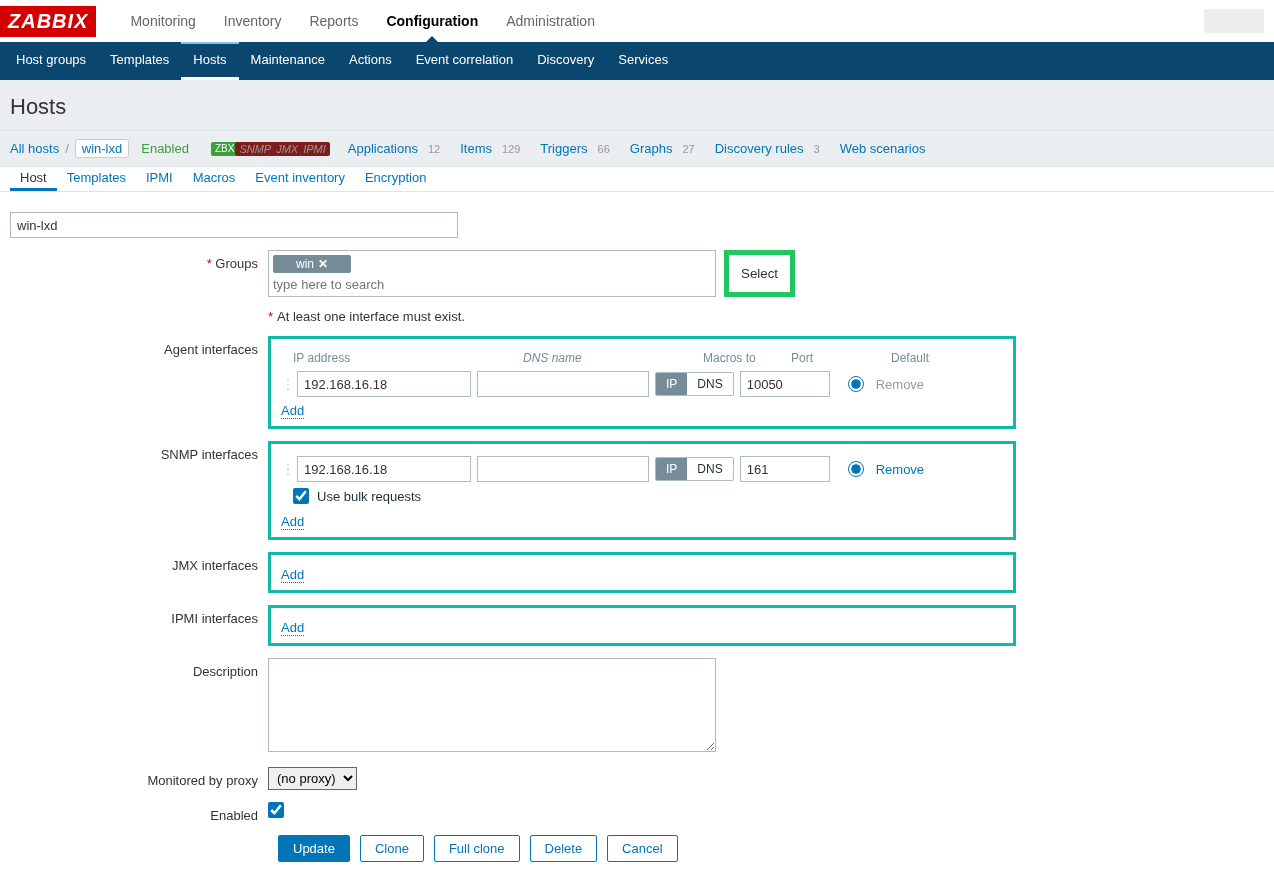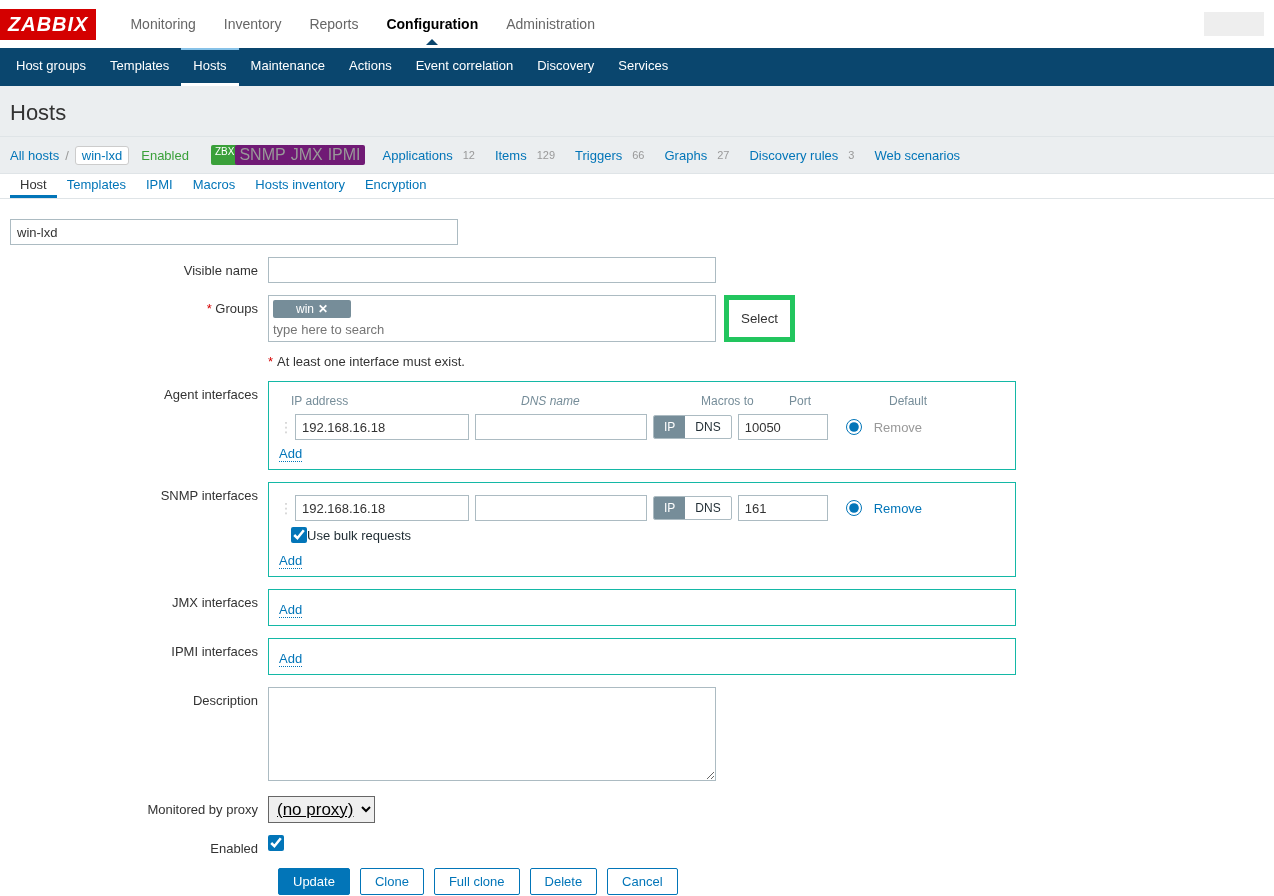--- a/index.html
+++ b/index.html
@@ -1,36 +1,36 @@
 <!DOCTYPE html>
 <html><head>
 <meta charset="utf-8">
 <style>
 * { box-sizing: border-box; margin: 0; padding: 0; }
 body { font-family: Arial, Helvetica, sans-serif; font-size: 13px; color: #1f2c33; background: #fff; }
-.topbar { display: flex; align-items: center; height: 48px; background: #fff; }
+.topbar { display: flex; align-items: center; height: 42px; background: #fff; }
 .logo { background: #d40000; color: #fff; font-weight: bold; font-size: 20px; letter-spacing: 1px; padding: 4px 8px; margin-right: 20px; font-style: italic; }
 .topnav { display: flex; }
 .topnav a { color: #666; text-decoration: none; padding: 12px 14px; font-size: 14px; }
 .topnav a.active { color: #000; font-weight: bold; position: relative; }
 .topnav a.active::after { content:''; position:absolute; bottom:-1px; left:50%; transform:translateX(-50%); border:6px solid transparent; border-bottom-color:#0a466e; }
 .top-right { margin-left: auto; margin-right: 10px; width: 60px; height: 24px; background: #eee; }
 .subnav { background: #0a466e; display: flex; padding: 0 4px; }
 .subnav a { color: #fff; text-decoration: none; padding: 10px 12px; font-size: 13px; }
 .subnav a.active { background: #0a466e; border-bottom: 3px solid #fff; position: relative; }
 .subnav a.active::before { content:''; position:absolute; top:0; left:0; right:0; height:2px; background:#87c2e8; }
 .page-header { background: #ebeef0; padding: 14px 10px 10px; border-bottom: 1px solid #dfe4e7; }
 .page-header h1 { font-size: 22px; font-weight: normal; color: #333; }
 .breadcrumb-row { background: #ebeef0; padding: 8px 10px; display: flex; align-items: center; gap: 6px; font-size: 13px; border-bottom: 1px solid #dfe4e7; }
 .breadcrumb-row a { color: #0275b8; text-decoration: none; }
 .breadcrumb-row .sep { color: #999; }
 .crumb-box { background: #fff; border: 1px solid #ccc; border-radius: 3px; padding: 1px 6px; color: #0275b8; }
 .enabled { color: #3aa03a; margin-left: 6px; }
 .tag-zbx { background: #3aa03a; color: #fff; font-size: 10px; padding: 1px 4px; border-radius: 2px; }
-.tag-gray { background: #701a75; color: #999; font-size: 16px; padding: 1px 4px; border-radius: 2px; margin-left: -3px; }
+.tag-gray { background: #7f1d1d; color: #999; font-size: 11px; padding: 1px 4px; border-radius: 2px; margin-left: -3px; font-style: italic; }
 .tag-group { display: inline-flex; margin-left: 16px; margin-right: 12px; }
 .stat-link { color: #0275b8; margin-right: 4px; }
 .stat-count { color: #999; font-size: 11px; margin-right: 14px; }
 .form-tabs { display: flex; border-bottom: 1px solid #dfe4e7; padding: 0 10px; background: #fff; width:100%; }
 .form-tabs a { color: #0275b8; text-decoration: none; padding: 3px 10px; font-size: 13px; }
 .form-tabs a.active { color: #333; border-bottom: 3px solid #0275b8; }
 .form-wrap { padding: 20px 10px; }
 .form-row { display: flex; margin-bottom: 12px; }
 .form-label { width: 258px; text-align: right; padding-right: 10px; padding-top: 6px; color: #333; font-size: 13px; }
 .req { color: #d40000; }
@@ -38,44 +38,44 @@
 input[type=text], textarea { border: 1px solid #acbbc2; padding: 4px 6px; font-size: 13px; color: #333; }
 input[type=text] { height: 26px; }
 .wide-input { width: 448px; }
 .groups-box { border: 1px solid #acbbc2; width: 448px; padding: 4px; min-height: 44px; }
 .group-chip { background: #768d99; color: #fff; padding: 2px 23px; border-radius: 2px; font-size: 12px; display: inline-flex; align-items: center; gap: 4px; }
 .group-chip .x { cursor: pointer; font-weight: bold; }
 .groups-input { border: none; outline: none; width: 100%; margin-top: 4px; color: #999; font-size: 13px; }
 .btn { border: 1px solid #0275b8; background: #fff; color: #0275b8; padding: 5px 14px; font-size: 13px; cursor: pointer; border-radius: 2px; }
 .btn-primary { background: #0275b8; color: #fff; }
 .btn-gray { border: 5px solid #22c55e; color: #333; padding: 4px 12px; background:#fff; }
-.interface-box { border: 1px solid #14b8a6; padding: 12px 10px 8px; width: 748px; }
+.interface-box { border: 3px solid #14b8a6; padding: 12px 10px 8px; width: 748px; }
 .iface-header { display: flex; color: #768d99; font-size: 12px; margin-bottom: 6px; padding-left: 12px; }
 .ih-ip { width: 230px; }
 .ih-dns { width: 180px; font-style: italic; }
 .ih-conn { width: 88px; }
 .ih-port { width: 100px; }
 .ih-def { width: 70px; }
 .iface-row { display: flex; align-items: center; gap: 6px; margin-bottom: 6px; }
 .drag-handle { color: #ccc; width: 10px; font-size: 14px; letter-spacing: -2px; }
 .ip-input { width: 174px; }
 .dns-input { width: 172px; }
 .seg-btn { display: inline-flex; border: 1px solid #acbbc2; border-radius: 2px; overflow: hidden; }
 .seg-btn span { padding: 4px 10px; font-size: 12px; cursor: pointer; }
 .seg-btn span.active { background: #768d99; color: #fff; }
 .port-input { width: 90px; }
 .radio-def { margin-left: 12px; margin-right: 6px; }
 .remove-link { color: #0275b8; text-decoration: none; font-size: 13px; }
 .remove-gray { color: #999; }
 .add-link { color: #0275b8; text-decoration: none; font-size: 13px; border-bottom: 1px dotted #0275b8; }
-.chk-row { display: flex; align-items: center; gap: 0; margin-top: 4px; margin-left: 12px; }
+.chk-row { display: flex; align-items: center; gap: 8px; margin-top: 4px; margin-left: 12px; }
 .note { color: #333; font-size: 13px; }
 .note .req { margin-right: 4px; }
 textarea.desc { width: 448px; height: 94px; resize: both; }
-select.proxy { border: 1px solid #666; padding: 2px 4px; font-size: 17px; text-decoration: underline; }
+select.proxy { border: 1px solid #666; padding: 2px 4px; font-size: 13px; }
 .action-row { display: flex; gap: 10px; margin-left: 268px; margin-top: 10px; }
 input[type=checkbox] { width: 16px; height: 16px; accent-color: #0275b8; }
 input[type=radio] { width: 16px; height: 16px; accent-color: #0275b8; }
 </style>
 </head>
 <body>
 
 <div class="topbar">
   <div class="logo">ZABBIX</div>
   <div class="topnav">
@@ -125,34 +125,30 @@
   <a href="#" class="stat-link">Discovery rules</a>
     <span class="stat-count">3</span>
   <a href="#" class="stat-link">Web scenarios</a>
 </div>
 
 <div class="form-tabs">
   <a href="#" class="active">Host</a>
   <a href="#">Templates</a>
   <a href="#">IPMI</a>
   <a href="#">Macros</a>
-  <a href="#">Hosts inventory</a>
+  <a href="#">Event inventory</a>
   <a href="#">Encryption</a>
 </div>
 
 <div class="form-wrap">
 
   <div class="form-row">
     <div class="form-control"><input type="text" class="wide-input" value="win-lxd" style=""></div>
   </div>
 
-  <div class="form-row">
-    <div class="form-label">Visible name</div>
-    <div class="form-control"><input type="text" class="wide-input" value="" style=""></div>
-  </div>
 
   <div class="form-row">
     <div class="form-label"><span class="req">*</span> <span>Groups</span></div>
     <div class="form-control" style="display:flex; gap:8px;">
       <div class="groups-box">
         <span class="group-chip">
             <span>win</span>
             <span class="x">✕</span>
           </span>
         <input class="groups-input" placeholder="type here to search" style="">

